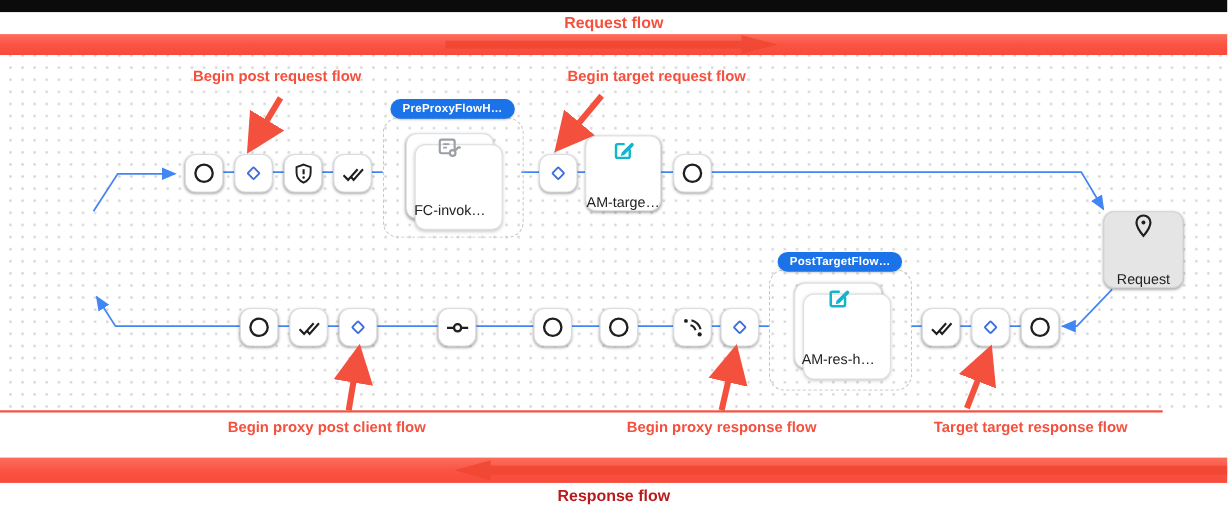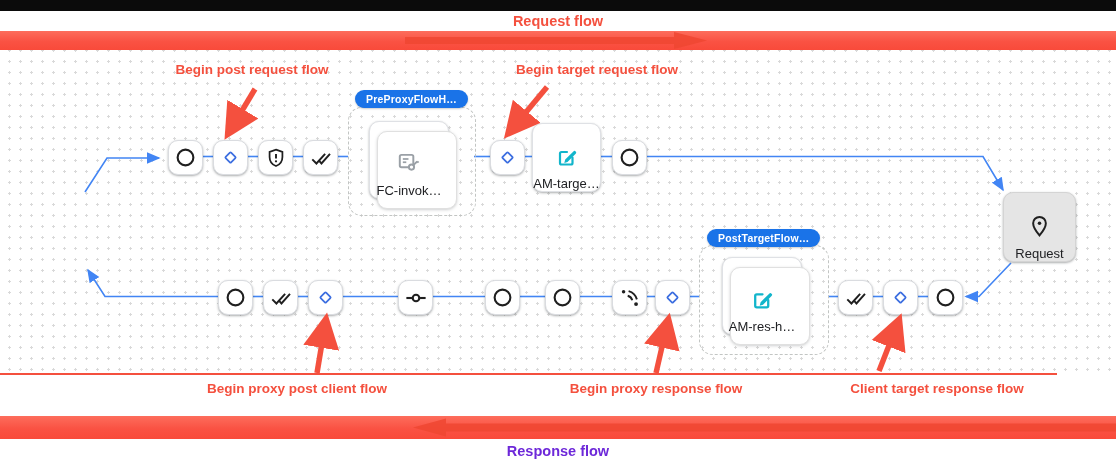--- a/index.html
+++ b/index.html
@@ -4,40 +4,40 @@
 <style>
   html,body{margin:0;padding:0;background:#fff;}
   #stage{
     position:relative;width:1116px;height:475px;overflow:hidden;
     font-family:Liberation Sans, sans-serif;background:#fff;
   }
   .abs{position:absolute;}
   
   #top-black-bar{left:0;top:0;width:1116px;height:11px;background:#0b0b0b;}
   #flow-title-top{left:0;top:11px;width:1116px;text-align:center;font-size:14.5px;font-weight:bold;color:#F4503E;line-height:20px;}
-  #flow-title-bottom{left:0;top:441px;width:1116px;text-align:center;font-size:14.5px;font-weight:bold;color:#6d28d9;line-height:20px;}
+  #flow-title-bottom{left:0;top:441px;width:1116px;text-align:center;font-size:14.5px;font-weight:bold;color:#b91c1c;line-height:20px;}
   .red-band{left:0;width:1116px;background:linear-gradient(#fd6d5c,#fa5243 55%,#f94a3a);}
   #band-top{top:31px;height:19px;}
   #band-bottom{top:416px;height:23px;}
   #thin-red-line{left:0;top:373px;width:1057px;height:2px;background:#F4503E;}
   
   #canvas{
     left:0;top:50px;width:1116px;height:323px;background-color:#fff;
     background-image:radial-gradient(#d9d9d9 1.1px,rgba(0,0,0,0) 1.3px);
     background-size:11px 11px;background-position:4px 6px;
   }
   
   .node{
     position:absolute;width:33px;height:33px;background:#fff;border:1px solid #dadce0;
     border-radius:10px;display:flex;align-items:center;justify-content:center;
     box-shadow:0 1px 2px rgba(60,64,67,.3),0 1px 3px rgba(60,64,67,.15);
   }
   .card{
     position:absolute;background:#fff;border:1px solid #dfe1e5;border-radius:10px;
-    display:flex;flex-direction:column;align-items:center;justify-content:flex-end;gap:7px;
+    display:flex;flex-direction:column;align-items:center;justify-content:space-between;gap:7px;
     box-shadow:0 1px 2px rgba(60,64,67,.3),0 1px 3px rgba(60,64,67,.15);
   }
   .card .card-label{font-size:13px;color:#202124;white-space:nowrap;}
   .stacked::before{
     content:"";position:absolute;left:7px;top:9px;width:100%;height:100%;
     background:#fff;border:1px solid #e0e0e0;border-radius:10px;z-index:-1;
     box-shadow:0 1px 3px rgba(60,64,67,.25);
   }
   .card.gray{background:#e5e5e5;border-color:#d4d4d4;}
   .group{
@@ -297,15 +297,15 @@
       <path d="M317 373 L325 325" marker-end="url(#mred)"></path>
       <path d="M656 373 L667 325" marker-end="url(#mred)"></path>
       <path d="M879 371 L897 325" marker-end="url(#mred)"></path>
     </g>
   </svg>
 
   <div class="ann" style="left:252px;top:62px">Begin post request flow</div>
   <div class="ann" style="left:597px;top:62px">Begin target request flow</div>
   <div class="ann" style="left:297px;top:381px">Begin proxy post client flow</div>
   <div class="ann" style="left:656px;top:381px">Begin proxy response flow</div>
-  <div class="ann" style="left:937px;top:381px">Client target response flow</div>
+  <div class="ann" style="left:937px;top:381px">Target target response flow</div>
 
 </div>
 
 </body></html>

